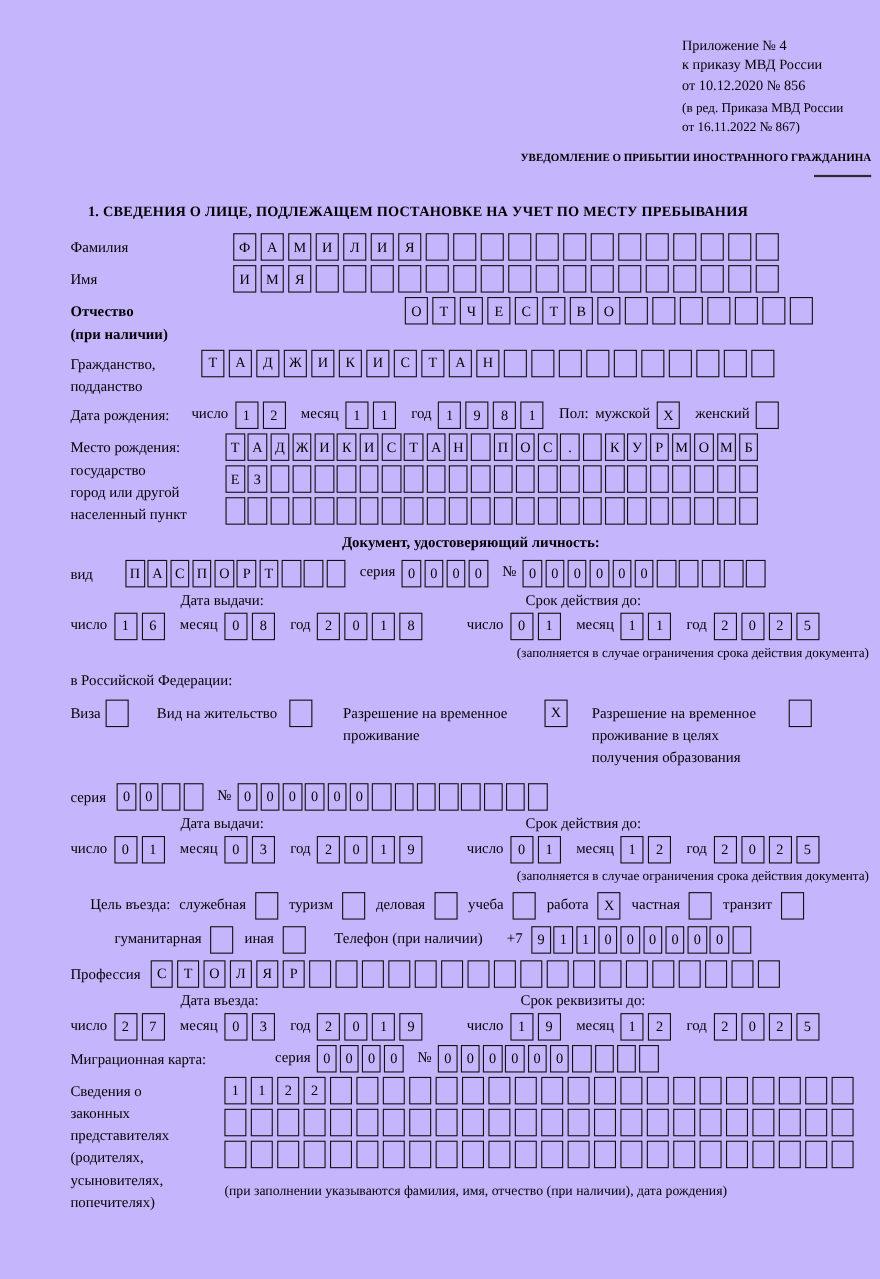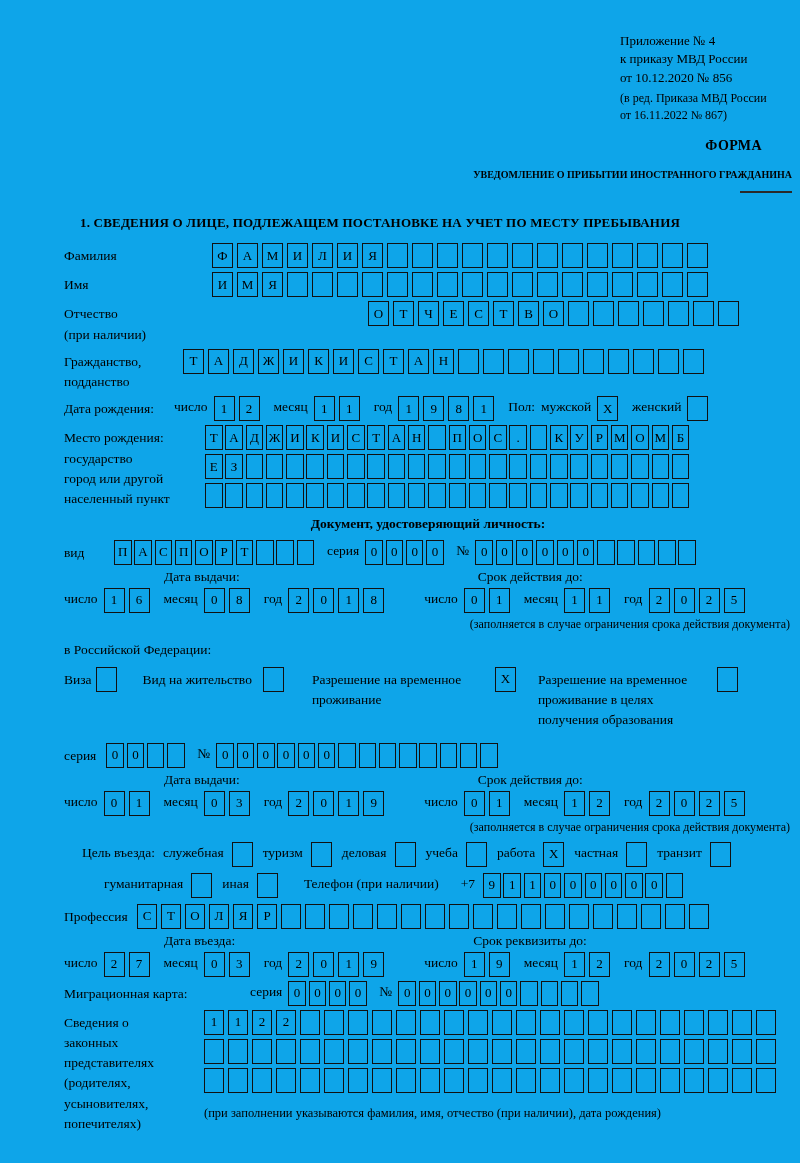--- a/index.html
+++ b/index.html
@@ -2,37 +2,37 @@
 <html><head>
 <meta charset="utf-8">
 <style>
   * { margin:0; padding:0; box-sizing:border-box; }
   html,body { background:#ffffff; }
   body {
     width:800px; height:1163px;
     font-family:"Liberation Serif","DejaVu Serif",serif;
     color:#000; font-size:13.5px;
   }
-  .page { width:800px; height:1163px; padding:32px 8px 8px 64px; overflow:hidden; background:#0ea5e9; }
+  .page { width:800px; height:1163px; padding:32px 8px 8px 64px; overflow:hidden; background:#c4b5fd; }
   .pre { white-space:pre-line; }
 
   
   .hdr { margin-left:556px; line-height:1.42; font-size:13px; }
   .hdr-small { font-size:12px; margin-top:3px; line-height:1.38; }
   .forma { font-weight:bold; text-align:right; padding-right:30px; margin-top:15px; font-size:14px; letter-spacing:.4px; }
 
   
   .title { text-align:right; font-weight:bold; font-size:10px; margin-top:13px; line-height:1.5; }
   .blank-line { display:inline-block; width:52px; border-bottom:2px solid #2a2a2a; height:.9em; margin-left:10px; }
   .sec-heading { font-weight:bold; font-size:13px; margin-top:18px; margin-bottom:12px; letter-spacing:.2px;margin-left:16px; }
 
   
   .row { display:flex; align-items:flex-start; margin-bottom:4px; }
   .lbl { flex:none; line-height:1.5; padding-top:3px; }
-  .w148{width:148px;} .w304{width:304px;} .w119{width:119px;} .w110{width:110px;}
+  .w148{width:148px;} .w304{width:304px;font-weight:bold;} .w119{width:119px;} .w110{width:110px;}
   .w141{width:141px;} .w50{width:50px;} .w73{width:73px;} .w72{width:72px;} .w152{width:152px;}
   .cells { display:flex; flex-wrap:nowrap; flex:none; }
   .cell {
     display:inline-flex; width:21px; height:25px; flex:none;
     border:1.6px solid #111; margin-right:4px;
     align-items:center; justify-content:center; font-size:13px;
   }
   .n24 .cell { width:17.5px; margin-right:2.8px; }
   .wide24 .cell { width:20px; margin-right:4px; }
   .stack { display:flex; flex-direction:column; gap:4px; }
@@ -68,21 +68,20 @@
 
 <div class="page">
 
   <div class="hdr">
     <div class="pre">Приложение № 4
 к приказу МВД России
 от 10.12.2020 № 856</div>
     <div class="hdr-small pre">(в ред. Приказа МВД России
 от 16.11.2022 № 867)</div>
   </div>
-  <div class="forma">ФОРМА</div>
 
   <div class="title">
     <div>УВЕДОМЛЕНИЕ О ПРИБЫТИИ ИНОСТРАННОГО ГРАЖДАНИНА</div>
     <div><span class="blank-line"></span></div>
   </div>
 
   <div class="sec-heading">1. СВЕДЕНИЯ О ЛИЦЕ, ПОДЛЕЖАЩЕМ ПОСТАНОВКЕ НА УЧЕТ ПО МЕСТУ ПРЕБЫВАНИЯ</div>
 
   <div class="row">
     <span class="lbl w148">Фамилия</span>

